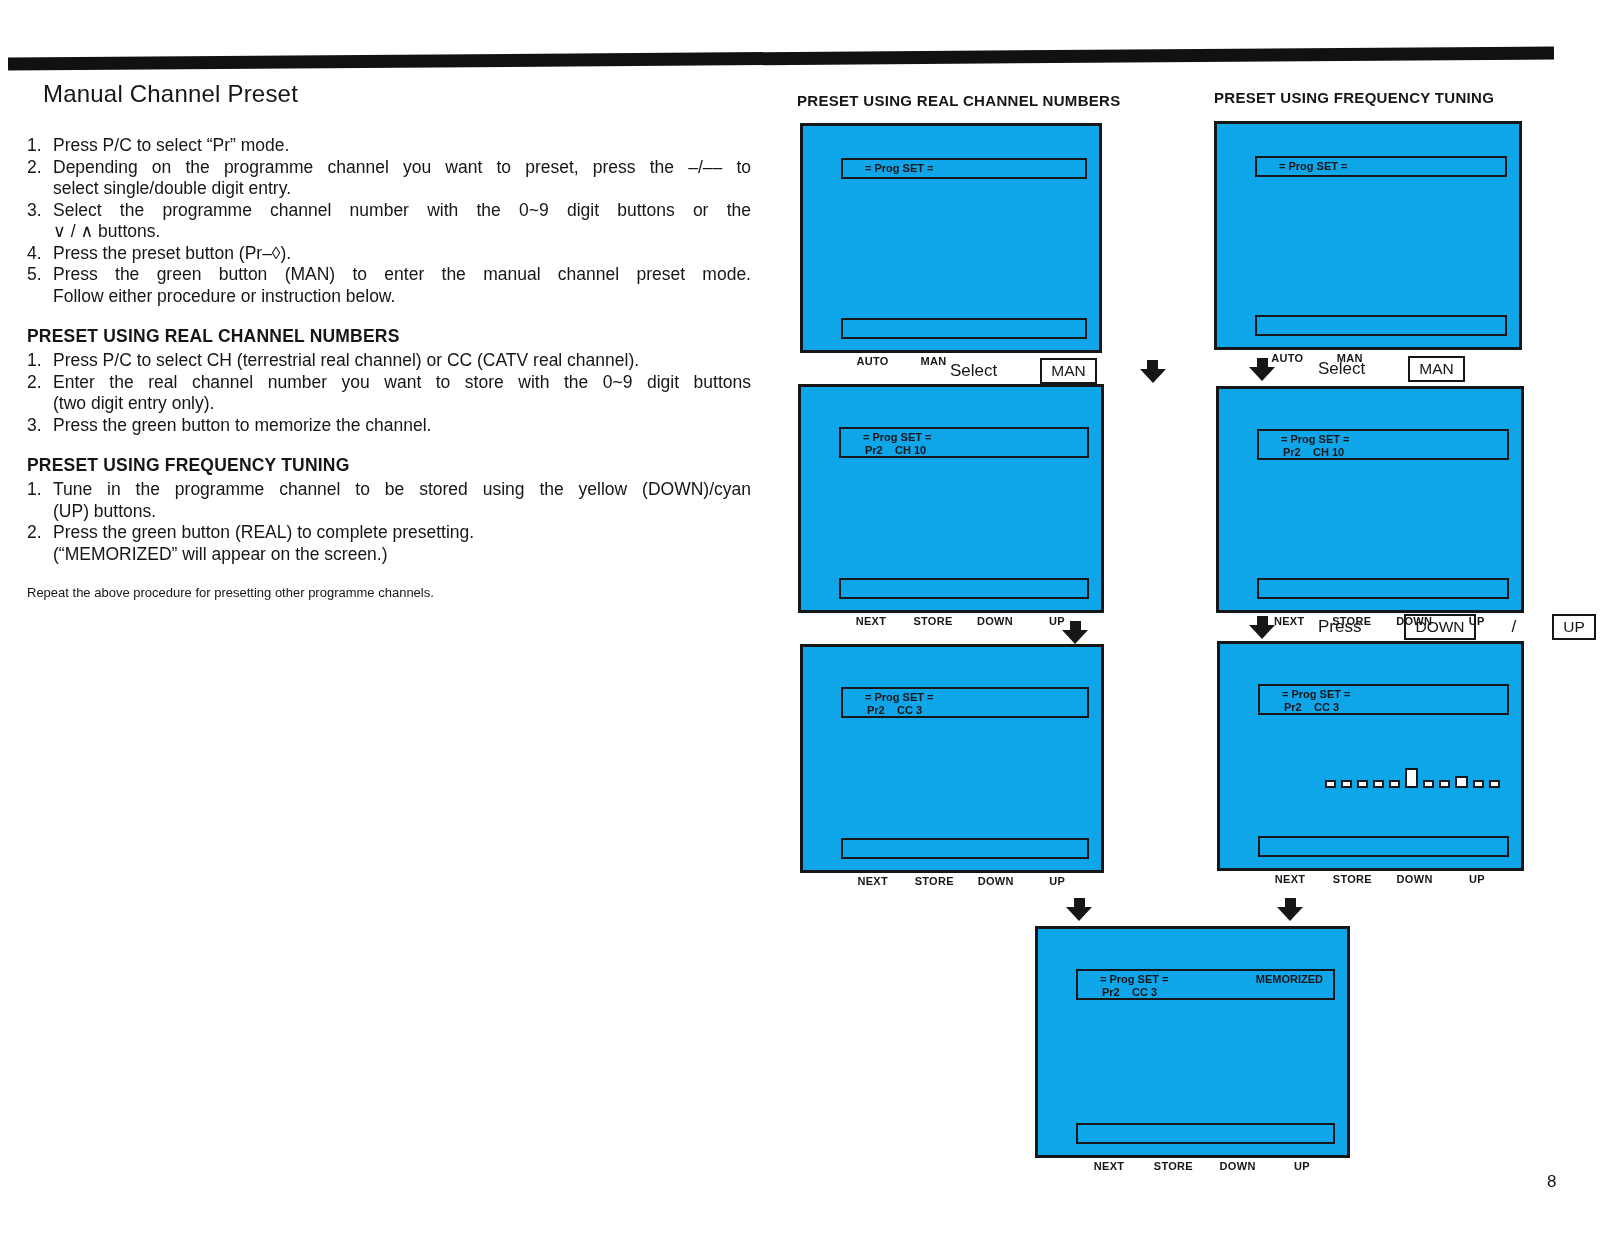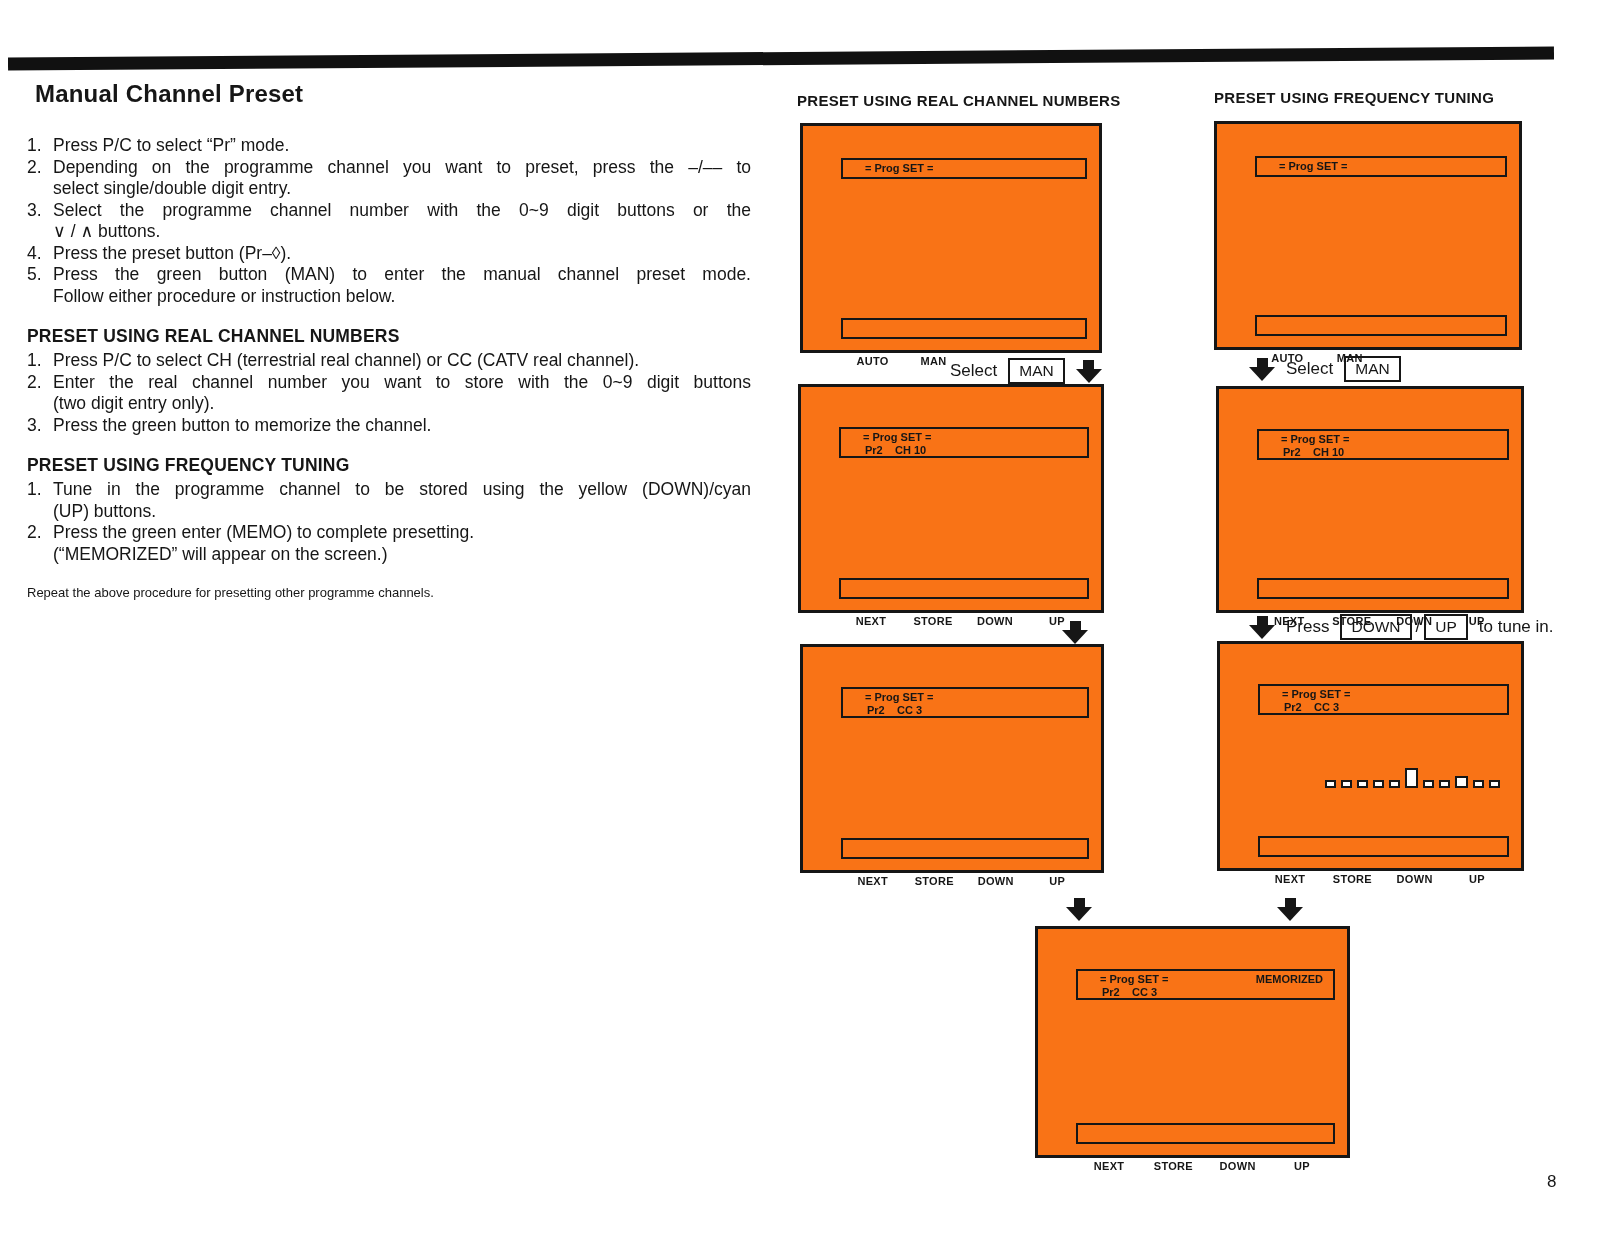--- a/index.html
+++ b/index.html
@@ -14,34 +14,34 @@
   * { box-sizing:border-box; }
 
   
   .top-rule {
     position:absolute; left:8px; top:52px; width:1546px; height:13px;
     background:#111; transform:rotate(-0.4deg);
   }
 
   
   .textcol { position:absolute; left:27px; top:80px; width:724px; }
-  .doc-title { font-size:24px; font-weight:bold; margin:0 0 27px 8px; letter-spacing:0.2px; }
+  .doc-title { font-size:24px; font-weight:normal; margin:0 0 27px 16px; letter-spacing:0.2px; }
   .step { display:flex; font-size:17.5px; line-height:21.5px; }
   .step .n { width:26px; flex:none; }
   .step .t { flex:1; }
   .l1, .l2 { display:block; }
   .l1.fill { text-align:justify; text-align-last:justify; }
   .sec-head { font-size:17.5px; font-weight:bold; margin:19px 0 3px 0; letter-spacing:0.2px; }
   .note { font-size:13px; margin-top:20px; }
 
   
   .dia-head { position:absolute; font-size:15px; font-weight:bold; letter-spacing:0.3px; white-space:nowrap; }
 
   
-  .screen { position:absolute; border:3px solid #161616; background:#f97316; }
+  .screen { position:absolute; border:3px solid #161616; background:#0ea5e9; }
   .osd-title {
     position:absolute; left:38px; right:12px; top:32px; height:21px;
     border:2px solid #161616; font-size:11px; font-weight:bold;
     line-height:13px; padding-top:2px;
   }
   .screen.two .osd-title { top:40px; height:31px; }
   .osd-line1 { display:flex; padding:0 10px 0 22px; white-space:pre; }
   .osd-memo { margin-left:auto; }
   .osd-line2 { padding-left:24px; white-space:pre; }
   .osd-buttons {
@@ -62,21 +62,21 @@
   .signal .sq.big  { width:13px; height:12px; }
 
   
   .darr { display:inline-flex; flex-direction:column; align-items:center; width:26px; flex:none; }
   .darr .stem { display:block; width:11px; height:9px; background:#161616; }
   .darr .head { display:block; width:0; height:0;
     border-left:13px solid transparent; border-right:13px solid transparent;
     border-top:14px solid #161616; }
   .arrow-abs { position:absolute; }
 
-  .caption { position:absolute; display:flex; align-items:center; font-size:17px; white-space:nowrap; }
+  .caption { position:absolute; display:flex; align-items:center; font-size:17px; white-space:nowrap;gap:32px; }
   .caption > * { margin-right:11px; }
   .caption > *:last-child { margin-right:0; }
   .boxed { display:inline-block; border:2px solid #161616; padding:1px 9px 2px; font-size:15.5px; line-height:19px; }
 
   .page-num { position:absolute; left:1547px; top:1172px; font-size:17px; }
 </style>
 </head>
 <body>
 
 <div class="top-rule"></div>
@@ -148,21 +148,21 @@
     <div class="step">
       <span class="n">1.</span>
       <span class="t">
           <span class="l1 fill">Tune in the programme channel to be stored using the yellow (DOWN)/cyan</span>
           <span class="l2">(UP) buttons.</span>
         </span>
     </div>
     <div class="step">
       <span class="n">2.</span>
       <span class="t">
-          <span class="l1">Press the green enter (MEMO) to complete presetting.</span>
+          <span class="l1">Press the green button (REAL) to complete presetting.</span>
           <span class="l2">(“MEMORIZED” will appear on the screen.)</span>
         </span>
     </div>
   </div>
 
   <div class="note">Repeat the above procedure for presetting other programme channels.</div>
 </div>
 
 <div class="dia-head" style="left:797px; top:92px;">PRESET USING REAL CHANNEL NUMBERS</div>
 <div class="dia-head" style="left:1214px; top:89px;">PRESET USING FREQUENCY TUNING</div>

